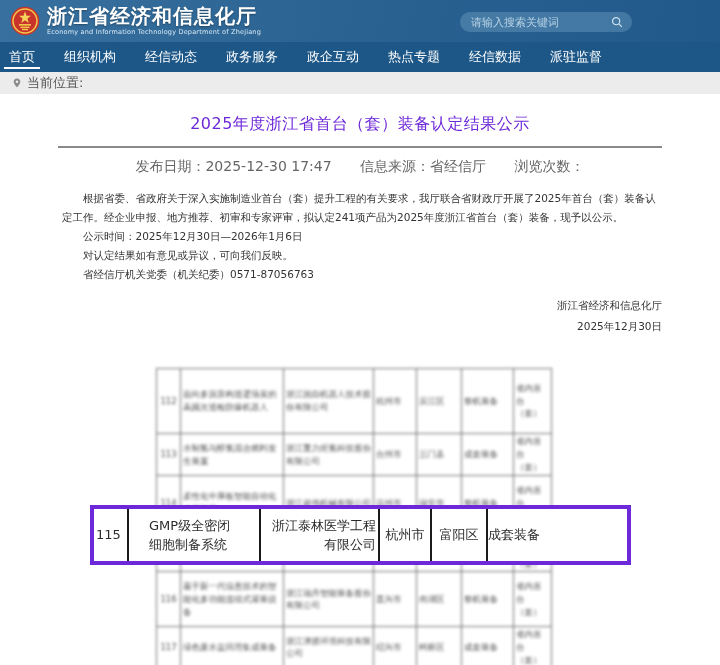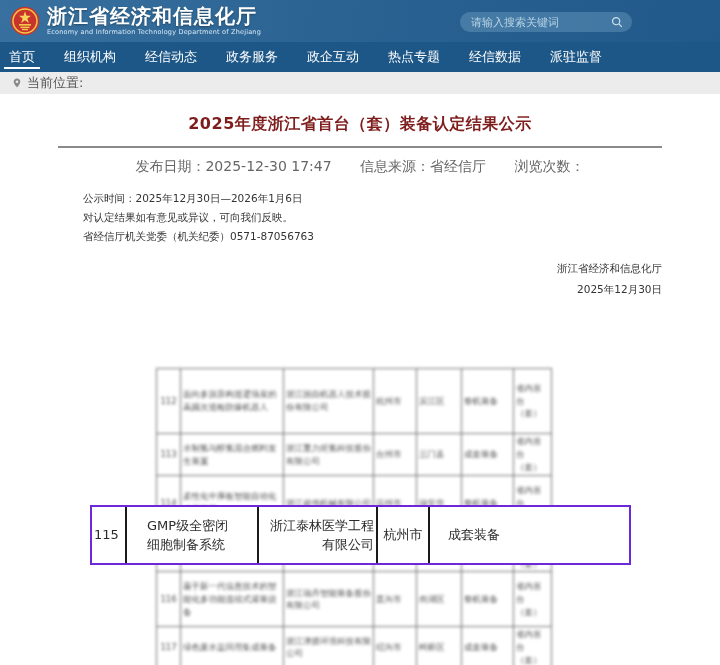--- a/index.html
+++ b/index.html
@@ -24,21 +24,21 @@
   .nav-item{display:flex;align-items:center;position:relative;cursor:pointer;white-space:nowrap;}
   .nav-item.active::after{content:"";position:absolute;left:-5px;right:-5px;bottom:3px;height:2px;background:#fff;}
 
   
   .breadcrumb{height:22px;background:#ececec;display:flex;align-items:center;gap:5px;
               padding-left:12px;font-size:13px;color:#555;}
   .crumb-sep{color:#777;margin:0 1px;}
   .crumb-link{cursor:pointer;}
 
   
-  .article-title{margin-top:20px;text-align:center;font-size:16px;font-weight:bold;color:#7f1d1d;letter-spacing:.5px;}
+  .article-title{margin-top:20px;text-align:center;font-size:16px;font-weight:normal;color:#6d28d9;letter-spacing:.5px;}
   .divider{margin:11px 58px 0;border-bottom:2px solid #8a8a8a;}
   .meta{margin-top:10px;text-align:center;font-size:14px;color:#666;}
   .meta span{margin:0 12px;}
   .content{margin:13px 62px 0;font-size:10.5px;color:#333;line-height:1.8;}
   .content p{margin:0;text-indent:2em;}
   .sign{margin:12px 58px 0;text-align:right;font-size:10.5px;color:#333;line-height:2;}
   .sign p{margin:0;}
 
   
   .blur-table{position:absolute;left:156px;top:368px;border-collapse:collapse;table-layout:fixed;
@@ -49,30 +49,30 @@
   .blur-table tr:nth-child(1){height:65px;}
   .blur-table tr:nth-child(2){height:42px;}
   .blur-table tr:nth-child(3){height:55px;}
   .blur-table tr:nth-child(4){height:33px;}
   .blur-table tr:nth-child(5){height:55px;}
   .blur-table tr:nth-child(6){height:37px;}
   .blur-table tr:nth-child(7){height:45px;}
 
   
   .hl-row{position:absolute;left:90px;top:505px;width:541px;height:60px;background:#fff;
-          border:2px solid #6d28d9;box-sizing:border-box;display:flex;z-index:5;}
+          border:4px solid #6d28d9;box-sizing:border-box;display:flex;z-index:5;}
   .hl-cell{border-right:2px solid #1a1a1a;font-size:13px;color:#2b2b2b;line-height:1.5;
            display:flex;align-items:center;box-sizing:border-box;overflow:hidden;}
   .hl-cell:last-child{border-right:none;}
   .hl-no{width:35px;padding-left:2px;}
   .hl-product{width:132px;padding:0 20px;}
   .hl-company{width:119px;padding:0 2px;text-align:right;}
   .hl-city{width:52px;justify-content:center;}
   .hl-district{width:56px;justify-content:center;}
-  .hl-category{width:70px;justify-content:flex-end;}
+  .hl-category{width:70px;justify-content:flex-start;}
   .hl-scope{width:71px;justify-content:center;text-align:center;}
 </style>
 </head>
 <body>
 
 <div class="banner">
   <svg class="emblem" viewBox="0 0 40 40">
     <circle cx="20" cy="20" r="19" fill="#c8342c"></circle>
     <circle cx="20" cy="20" r="16" fill="none" stroke="#f3c64a" stroke-width="2"></circle>
     <polygon points="20,7 22,13 28,13 23.2,16.6 25,22.5 20,19 15,22.5 16.8,16.6 12,13 18,13" fill="#f7d35a"></polygon>
@@ -115,20 +115,21 @@
 </div>
 
 <div class="article-title">2025年度浙江省首台（套）装备认定结果公示</div>
 <div class="divider"></div>
 <div class="meta">
   <span>发布日期：2025-12-30 17:47</span>
   <span>信息来源：省经信厅</span>
   <span>浏览次数：</span>
 </div>
 <div class="content" id="content">
+    <p>根据省委、省政府关于深入实施制造业首台（套）提升工程的有关要求，我厅联合省财政厅开展了2025年首台（套）装备认定工作。经企业申报、地方推荐、初审和专家评审，拟认定241项产品为2025年度浙江省首台（套）装备，现予以公示。</p>
     <p>公示时间：2025年12月30日—2026年1月6日</p>
     <p>对认定结果如有意见或异议，可向我们反映。</p>
     <p>省经信厅机关党委（机关纪委）0571-87056763</p>
   </div>
 <div class="sign" id="sign">
     <p>浙江省经济和信息化厅</p>
     <p>2025年12月30日</p>
   </div>
 
 <table class="blur-table" id="blurTable">
@@ -205,16 +206,19 @@
     </div>
     <div class="hl-cell hl-product">
       <span>GMP级全密闭细胞制备系统</span>
     </div>
     <div class="hl-cell hl-company">
       <span>浙江泰林医学工程有限公司</span>
     </div>
     <div class="hl-cell hl-city">
       <span>杭州市</span>
     </div>
+    <div class="hl-cell hl-district">
+      <span>富阳区</span>
+    </div>
     <div class="hl-cell hl-category">
       <span>成套装备</span>
     </div>
   </div>
 
 </body></html>

